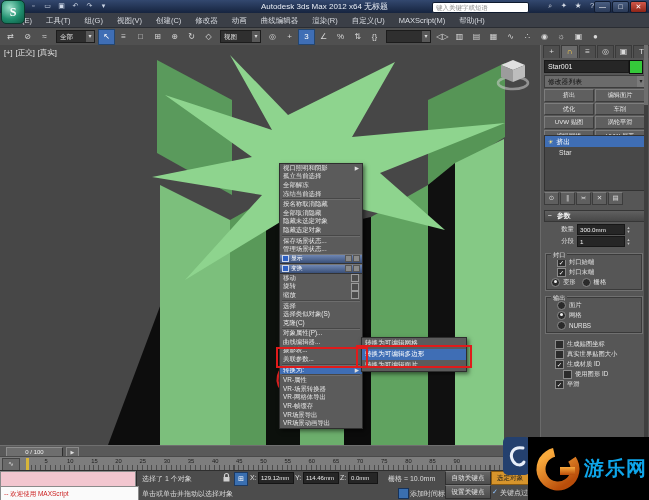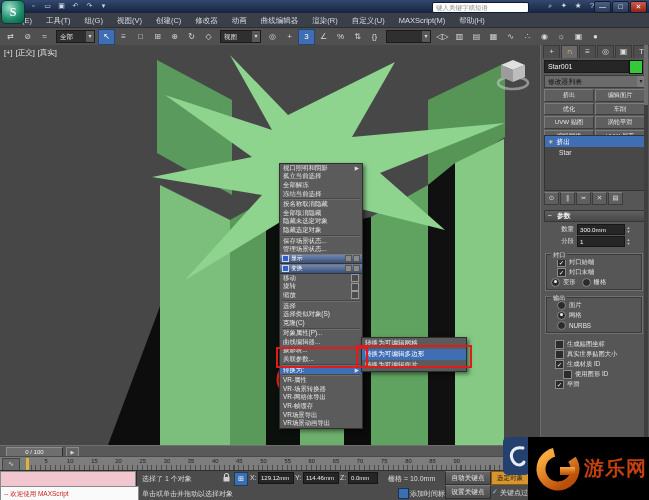--- a/index.html
+++ b/index.html
@@ -129,37 +129,38 @@
   .st-btn{position:absolute;height:12px;background:linear-gradient(#666,#4d4d4d);border:1px solid #303030;
     border-top-color:#7e7e7e;font-size:6.6px;line-height:11px;text-align:center;color:#e8e8e8;white-space:nowrap;}
   #sel-set{background:#d7952c;color:#1c1c1c;border-color:#8a5a10;}
   #lock-icon,#abs-toggle{position:absolute;width:12px;height:12px;font-size:7px;line-height:11px;text-align:center;}
   #abs-toggle{background:#3a6fb0;border:1px solid #1c3a63;color:#fff;}
   #timetag-icon{position:absolute;width:9px;height:9px;background:#3a6fb0;border:1px solid #16325a;}
   
   #wm-blue{left:503px;top:437px;width:27px;height:38px;background:#24406e;border-radius:5px;z-index:20;
     display:flex;align-items:center;justify-content:center;}
   #wm-black{left:528px;top:437px;width:121px;height:63px;background:#000;z-index:21;display:flex;align-items:center;}
-  #wm-text{color:#c2410c;font-size:20px;font-weight:bold;letter-spacing:1px;white-space:nowrap;}
+  #wm-text{color:#0ea5e9;font-size:20px;font-weight:bold;letter-spacing:1px;white-space:nowrap;}
 </style>
 </head>
 <body>
 
 <div id="app">
 
   <div id="titlebar" class="abs"></div>
   <div id="app-logo" class="abs">S</div>
   <div id="qa-icons">
       <div>▫</div>
       <div>▭</div>
       <div>▣</div>
       <div>↶</div>
       <div>↷</div>
       <div>▾</div>
     </div>
+  <div id="win-title" class="abs">Autodesk 3ds Max 2012 x64    无标题</div>
   <div id="search-box" class="abs">键入关键字或短语</div>
   <div id="ic-icons">
       <div>⌕</div>
       <div>✦</div>
       <div>★</div>
       <div>?</div>
     </div>
   <div id="win-btns">
       <div>—</div>
       <div>□</div>

